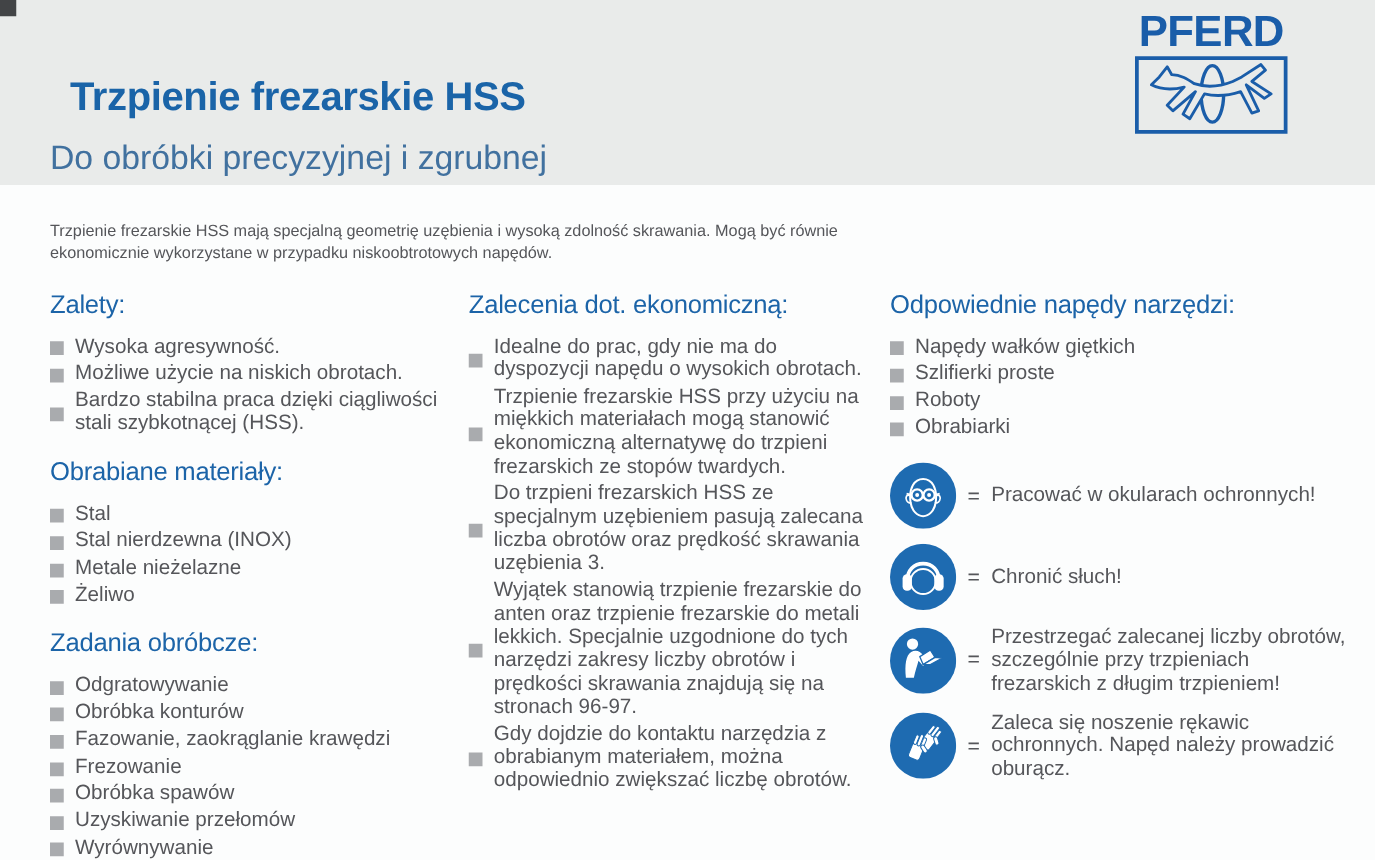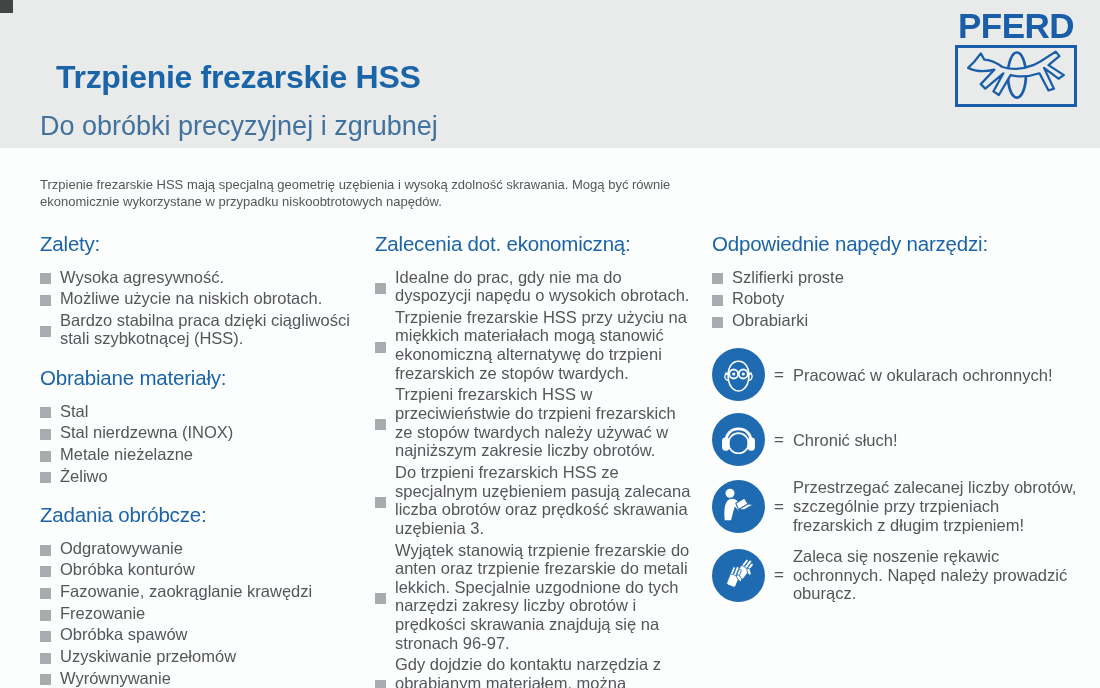--- a/index.html
+++ b/index.html
@@ -20,21 +20,21 @@
   }
   .titles { position:absolute; left:40px; top:44px; }
   .title {
     font-size:32px; font-weight:bold; color:#1a64a8;
     letter-spacing:-0.3px; line-height:1.1; margin:16px;
   }
   .subtitle {
     font-size:27px; font-weight:normal; color:#41719f;
     line-height:1.15; margin:3px 0 0 0;
   }
-  .logo { position:absolute; left:955px; top:8px; width:122px; }
+  .logo { position:absolute; left:908px; top:8px; width:122px; }
   .logo-text {
     font-size:35px; font-weight:bold; color:#1a5da9;
     letter-spacing:-0.5px; line-height:1; text-align:center;
   }
   .logo-box {
     margin-top:2px; height:62px; box-sizing:border-box;
     border:3px solid #1a5da9; background:#e9ebea;
   }
   .logo-box svg { display:block; width:100%; height:100%; }
 
@@ -193,24 +193,20 @@
         <li>
           <span class="sq"></span>
           <span>Idealne do prac, gdy nie ma do dyspozycji napędu o wysokich obrotach.</span>
         </li>
 
         <li>
           <span class="sq"></span>
           <span>Trzpienie frezarskie HSS przy użyciu na miękkich materiałach mogą stanowić ekonomiczną alternatywę do trzpieni frezarskich ze stopów twardych.</span>
         </li>
 
-        <li>
-          <span class="sq"></span>
-          <span>Trzpieni frezarskich HSS w przeciwieństwie do trzpieni frezarskich ze stopów twardych należy używać w najniższym zakresie liczby obrotów.</span>
-        </li>
 
         <li>
           <span class="sq"></span>
           <span>Do trzpieni frezarskich HSS ze specjalnym uzębieniem pasują zalecana liczba obrotów oraz prędkość skrawania uzębienia 3.</span>
         </li>
 
         <li>
           <span class="sq"></span>
           <span>Wyjątek stanowią trzpienie frezarskie do anten oraz trzpienie frezarskie do metali lekkich. Specjalnie uzgodnione do tych narzędzi zakresy liczby obrotów i prędkości skrawania znajdują się na stronach 96-97.</span>
         </li>
@@ -219,20 +215,24 @@
           <span class="sq"></span>
           <span>Gdy dojdzie do kontaktu narzędzia z obrabianym materiałem, można odpowiednio zwiększać liczbę obrotów.</span>
         </li>
       </ul>
   </div>
 
   <div class="col col3">
     <h3 class="sec-heading">Odpowiednie napędy narzędzi:</h3>
     <ul class="bullets">
 
+        <li>
+          <span class="sq"></span>
+          <span>Napędy wałków giętkich</span>
+        </li>
 
         <li>
           <span class="sq"></span>
           <span>Szlifierki proste</span>
         </li>
 
         <li>
           <span class="sq"></span>
           <span>Roboty</span>
         </li>

